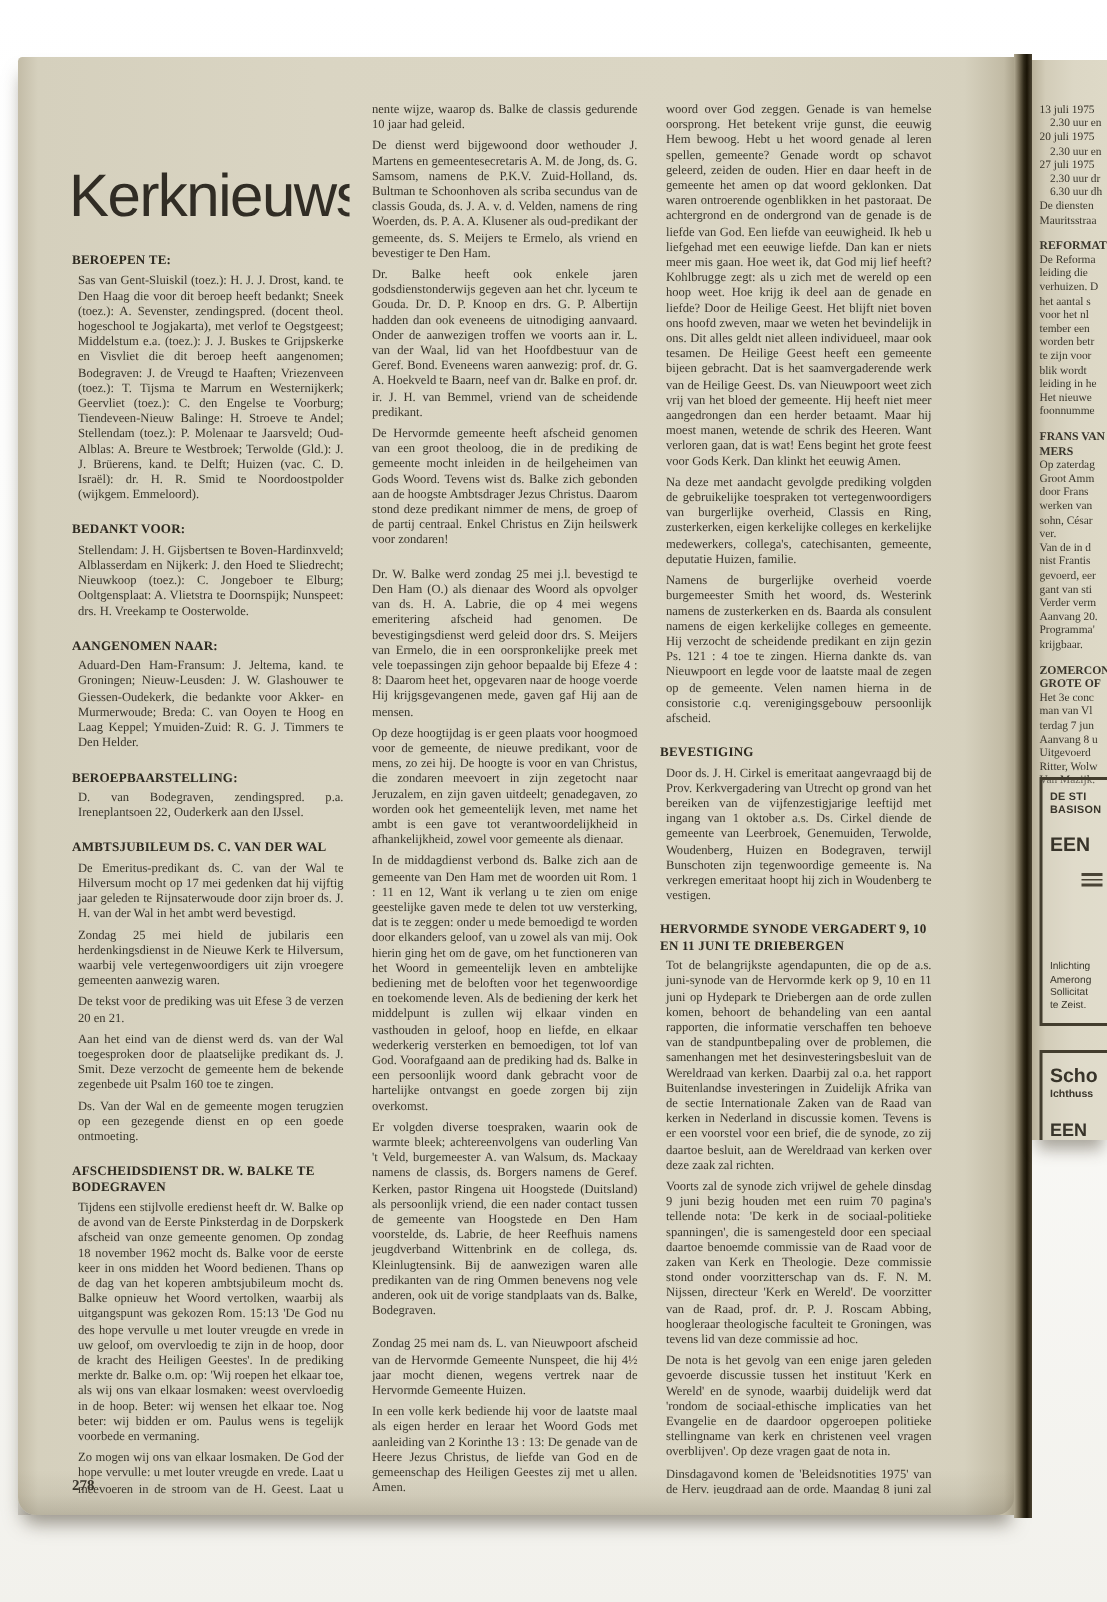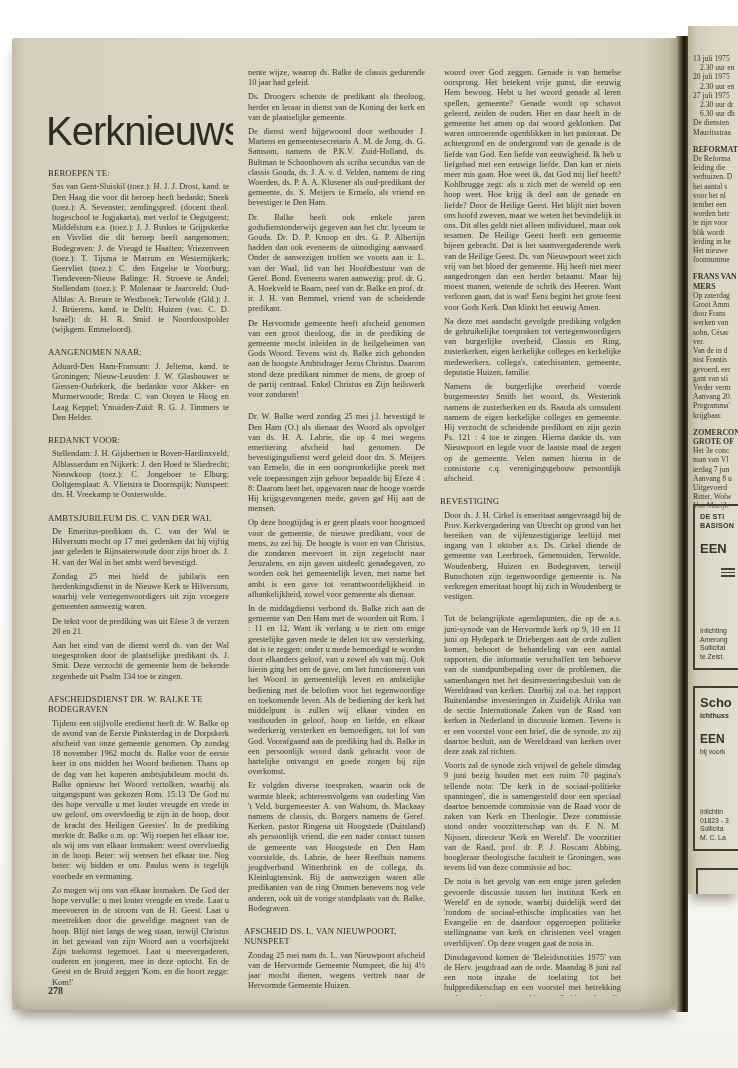--- a/index.html
+++ b/index.html
@@ -15,34 +15,34 @@
     background:linear-gradient(90deg,#c3bca7 0%,#d5d0bd 2%,#dad5c3 30%,#dbd6c4 70%,#d6d1be 95%,#c2bba5 99%,#aaa28b 100%);
     box-shadow:0 9px 12px -3px rgba(70,62,45,0.5); }
   .page-left::after { content:""; position:absolute; left:0; right:0; bottom:0; height:30px;
     border-radius:0 0 12px 0; pointer-events:none;
     background:linear-gradient(180deg, rgba(0,0,0,0) 0%, rgba(92,82,60,0.08) 55%, rgba(70,61,42,0.2) 100%); }
 
   .gutter { position:absolute; left:676px; top:36px; width:12px; height:976px;
     background:linear-gradient(90deg,#b3ab94 0%,#6e654f 30%,#2e2818 55%,#191306 72%,#4c4433 100%); }
 
   
-  .page-right { position:absolute; left:688px; top:26px; width:50px; height:868px;
+  .page-right { position:absolute; left:688px; top:40px; width:50px; height:720px;
     background:linear-gradient(90deg,#b9b19a 0%,#d2ccb8 18%,#dcd7c5 55%,#ded9c7 100%);
     box-shadow:0 9px 10px -3px rgba(70,62,45,0.45); overflow:hidden; }
 
   
   .content { position:absolute; left:36px; top:26px; width:577px; height:932px;
     display:flex; gap:11px; overflow:hidden; }
   .col { flex:1 1 0; min-width:0; overflow:hidden; color:#38342a;
     font-size:8.4px; line-height:10.2px; text-align:justify; }
   .masthead { font-family:"Liberation Sans", sans-serif; font-size:40px; line-height:42px;
     letter-spacing:-1px; color:#312d25; margin:46px 0 16px -2px; }
   .sec { margin-top:12px; }
   .colsections > .sec:first-child { margin-top:0; }
-  .sec-heading { font-weight:400; font-size:8.7px; line-height:10.4px; letter-spacing:0.15px;
+  .sec-heading { font-weight:700; font-size:8.7px; line-height:10.4px; letter-spacing:0.15px;
     text-align:left; color:#2e2a20; }
   .para { margin:4px; }
   .pagenum { position:absolute; left:36px; bottom:14px; font-weight:700; font-size:10px; color:#38342a; }
 
   
   .rp-text { position:absolute; left:5px; top:28px; width:96px; color:#38342a;
     font-size:7.6px; line-height:9.2px; white-space:nowrap; }
   .rp-line.indent { padding-left:7px; }
   .rp-heading { font-weight:700; margin-top:8px; font-size:7.8px; }
   .rp-heading.h2 { margin-top:0; }
@@ -72,68 +72,72 @@
   <div class="page-left">
     <div class="content">
       <div class="col">
         <div class="masthead">Kerknieuws</div>
         <div class="colsections">
             <div class="sec">
               <div class="sec-heading">BEROEPEN TE:</div>
               <p class="para">Sas van Gent-Sluiskil (toez.): H. J. J. Drost, kand. te Den Haag die voor dit beroep heeft bedankt; Sneek (toez.): A. Sevenster, zendingspred. (docent theol. hogeschool te Jogjakarta), met verlof te Oegstgeest; Middelstum e.a. (toez.): J. J. Buskes te Grijpskerke en Visvliet die dit beroep heeft aangenomen; Bodegraven: J. de Vreugd te Haaften; Vriezenveen (toez.): T. Tijsma te Marrum en Westernijkerk; Geervliet (toez.): C. den Engelse te Voorburg; Tiendeveen-Nieuw Balinge: H. Stroeve te Andel; Stellendam (toez.): P. Molenaar te Jaarsveld; Oud-Alblas: A. Breure te Westbroek; Terwolde (Gld.): J. J. Brüerens, kand. te Delft; Huizen (vac. C. D. Israël): dr. H. R. Smid te Noordoostpolder (wijkgem. Emmeloord).</p>
             </div>
             <div class="sec">
+              <div class="sec-heading">BEDANKT VOOR:</div>
+              <p class="para">Stellendam: J. H. Gijsbertsen te Boven-Hardinxveld; Alblasserdam en Nijkerk: J. den Hoed te Sliedrecht; Nieuwkoop (toez.): C. Jongeboer te Elburg; Ooltgensplaat: A. Vlietstra te Doornspijk; Nunspeet: drs. H. Vreekamp te Oosterwolde.</p>
+            </div>
+            <div class="sec">
               <div class="sec-heading">AANGENOMEN NAAR:</div>
               <p class="para">Aduard-Den Ham-Fransum: J. Jeltema, kand. te Groningen; Nieuw-Leusden: J. W. Glashouwer te Giessen-Oudekerk, die bedankte voor Akker- en Murmerwoude; Breda: C. van Ooyen te Hoog en Laag Keppel; Ymuiden-Zuid: R. G. J. Timmers te Den Helder.</p>
             </div>
             <div class="sec">
-              <div class="sec-heading">BEDANKT VOOR:</div>
-              <p class="para">Stellendam: J. H. Gijsbertsen te Boven-Hardinxveld; Alblasserdam en Nijkerk: J. den Hoed te Sliedrecht; Nieuwkoop (toez.): C. Jongeboer te Elburg; Ooltgensplaat: A. Vlietstra te Doornspijk; Nunspeet: drs. H. Vreekamp te Oosterwolde.</p>
+              <div class="sec-heading">BEROEPBAARSTELLING:</div>
+              <p class="para">D. van Bodegraven, zendingspred. p.a. Ireneplantsoen 22, Ouderkerk aan den IJssel.</p>
             </div>
             <div class="sec">
               <div class="sec-heading">AMBTSJUBILEUM DS. C. VAN DER WAL</div>
               <p class="para">De Emeritus-predikant ds. C. van der Wal te Hilversum mocht op 17 mei gedenken dat hij vijftig jaar geleden te Rijnsaterwoude door zijn broer ds. J. H. van der Wal in het ambt werd bevestigd.</p>
               <p class="para">Zondag 25 mei hield de jubilaris een herdenkingsdienst in de Nieuwe Kerk te Hilversum, waarbij vele vertegenwoordigers uit zijn vroegere gemeenten aanwezig waren.</p>
               <p class="para">De tekst voor de prediking was uit Efese 3 de verzen 20 en 21.</p>
-              <p class="para">Aan het eind van de dienst werd ds. van der Wal toegesproken door de plaatselijke predikant ds. J. Smit. Deze verzocht de gemeente hem de bekende zegenbede uit Psalm 134 toe te zingen.</p>
+              <p class="para">Aan het eind van de dienst werd ds. van der Wal toegesproken door de plaatselijke predikant ds. J. Smit. Deze verzocht de gemeente hem de bekende zegenbede uit Psalm 160 toe te zingen.</p>
+              <p class="para">Ds. Van der Wal en de gemeente mogen terugzien op een gezegende dienst en op een goede ontmoeting.</p>
             </div>
             <div class="sec">
               <div class="sec-heading">AFSCHEIDSDIENST DR. W. BALKE TE BODEGRAVEN</div>
               <p class="para">Tijdens een stijlvolle eredienst heeft dr. W. Balke op de avond van de Eerste Pinksterdag in de Dorpskerk afscheid van onze gemeente genomen. Op zondag 18 november 1962 mocht ds. Balke voor de eerste keer in ons midden het Woord bedienen. Thans op de dag van het koperen ambtsjubileum mocht ds. Balke opnieuw het Woord vertolken, waarbij als uitgangspunt was gekozen Rom. 15:13 'De God nu des hope vervulle u met louter vreugde en vrede in uw geloof, om overvloedig te zijn in de hoop, door de kracht des Heiligen Geestes'. In de prediking merkte dr. Balke o.m. op: 'Wij roepen het elkaar toe, als wij ons van elkaar losmaken: weest overvloedig in de hoop. Beter: wij wensen het elkaar toe. Nog beter: wij bidden er om. Paulus wens is tegelijk voorbede en vermaning.</p>
               <p class="para">Zo mogen wij ons van elkaar losmaken. De God der hope vervulle: u met louter vreugde en vrede. Laat u meevoeren in de stroom van de H. Geest. Laat u meetrekken door die geweldige magneet van de hoop. Blijf niet langs de weg staan, terwijl Christus in het gewaad van zijn Woord aan u voorbijtrekt Zijn toekomst tegemoet. Laat u meevergaderen, ouderen en jongeren, mee in deze optocht. En de Geest en de Bruid zeggen 'Kom, en die hoort zegge: Kom!'</p>
             </div>
           </div>
       </div>
       <div class="col colsections">
           <p class="para">nente wijze, waarop ds. Balke de classis gedurende 10 jaar had geleid.</p>
-          <p class="para">Ds. Droogers schetste de predikant als theoloog, herder en leraar in dienst van de Koning der kerk en van de plaatselijke gemeente.</p>
           <p class="para">De dienst werd bijgewoond door wethouder J. Martens en gemeentesecretaris A. M. de Jong, ds. G. Samsom, namens de P.K.V. Zuid-Holland, ds. Bultman te Schoonhoven als scriba secundus van de classis Gouda, ds. J. A. v. d. Velden, namens de ring Woerden, ds. P. A. A. Klusener als oud-predikant der gemeente, ds. S. Meijers te Ermelo, als vriend en bevestiger te Den Ham.</p>
           <p class="para">Dr. Balke heeft ook enkele jaren godsdienstonderwijs gegeven aan het chr. lyceum te Gouda. Dr. D. P. Knoop en drs. G. P. Albertijn hadden dan ook eveneens de uitnodiging aanvaard. Onder de aanwezigen troffen we voorts aan ir. L. van der Waal, lid van het Hoofdbestuur van de Geref. Bond. Eveneens waren aanwezig: prof. dr. G. A. Hoekveld te Baarn, neef van dr. Balke en prof. dr. ir. J. H. van Bemmel, vriend van de scheidende predikant.</p>
           <p class="para">De Hervormde gemeente heeft afscheid genomen van een groot theoloog, die in de prediking de gemeente mocht inleiden in de heilgeheimen van Gods Woord. Tevens wist ds. Balke zich gebonden aan de hoogste Ambtsdrager Jezus Christus. Daarom stond deze predikant nimmer de mens, de groep of de partij centraal. Enkel Christus en Zijn heilswerk voor zondaren!</p>
           <div class="sec">
             <p class="para">Dr. W. Balke werd zondag 25 mei j.l. bevestigd te Den Ham (O.) als dienaar des Woord als opvolger van ds. H. A. Labrie, die op 4 mei wegens emeritering afscheid had genomen. De bevestigingsdienst werd geleid door drs. S. Meijers van Ermelo, die in een oorspronkelijke preek met vele toepassingen zijn gehoor bepaalde bij Efeze 4 : 8: Daarom heet het, opgevaren naar de hooge voerde Hij krijgsgevangenen mede, gaven gaf Hij aan de mensen.</p>
             <p class="para">Op deze hoogtijdag is er geen plaats voor hoogmoed voor de gemeente, de nieuwe predikant, voor de mens, zo zei hij. De hoogte is voor en van Christus, die zondaren meevoert in zijn zegetocht naar Jeruzalem, en zijn gaven uitdeelt; genadegaven, zo worden ook het gemeentelijk leven, met name het ambt is een gave tot verantwoordelijkheid in afhankelijkheid, zowel voor gemeente als dienaar.</p>
             <p class="para">In de middagdienst verbond ds. Balke zich aan de gemeente van Den Ham met de woorden uit Rom. 1 : 11 en 12, Want ik verlang u te zien om enige geestelijke gaven mede te delen tot uw versterking, dat is te zeggen: onder u mede bemoedigd te worden door elkanders geloof, van u zowel als van mij. Ook hierin ging het om de gave, om het functioneren van het Woord in gemeentelijk leven en ambtelijke bediening met de beloften voor het tegenwoordige en toekomende leven. Als de bediening der kerk het middelpunt is zullen wij elkaar vinden en vasthouden in geloof, hoop en liefde, en elkaar wederkerig versterken en bemoedigen, tot lof van God. Voorafgaand aan de prediking had ds. Balke in een persoonlijk woord dank gebracht voor de hartelijke ontvangst en goede zorgen bij zijn overkomst.</p>
             <p class="para">Er volgden diverse toespraken, waarin ook de warmte bleek; achtereenvolgens van ouderling Van 't Veld, burgemeester A. van Walsum, ds. Mackaay namens de classis, ds. Borgers namens de Geref. Kerken, pastor Ringena uit Hoogstede (Duitsland) als persoonlijk vriend, die een nader contact tussen de gemeente van Hoogstede en Den Ham voorstelde, ds. Labrie, de heer Reefhuis namens jeugdverband Wittenbrink en de collega, ds. Kleinlugtensink. Bij de aanwezigen waren alle predikanten van de ring Ommen benevens nog vele anderen, ook uit de vorige standplaats van ds. Balke, Bodegraven.</p>
           </div>
           <div class="sec">
-            <div class="sec-heading">AFSCHEID DS. L. VAN NIEUWPOORT, NUNSPEET</div>
             <p class="para">Zondag 25 mei nam ds. L. van Nieuwpoort afscheid van de Hervormde Gemeente Nunspeet, die hij 4½ jaar mocht dienen, wegens vertrek naar de Hervormde Gemeente Huizen.</p>
             <p class="para">In een volle kerk bediende hij voor de laatste maal als eigen herder en leraar het Woord Gods met aanleiding van 2 Korinthe 13 : 13: De genade van de Heere Jezus Christus, de liefde van God en de gemeenschap des Heiligen Geestes zij met u allen. Amen.</p>
           </div>
         </div>
       <div class="col colsections">
           <p class="para">woord over God zeggen. Genade is van hemelse oorsprong. Het betekent vrije gunst, die eeuwig Hem bewoog. Hebt u het woord genade al leren spellen, gemeente? Genade wordt op schavot geleerd, zeiden de ouden. Hier en daar heeft in de gemeente het amen op dat woord geklonken. Dat waren ontroerende ogenblikken in het pastoraat. De achtergrond en de ondergrond van de genade is de liefde van God. Een liefde van eeuwigheid. Ik heb u liefgehad met een eeuwige liefde. Dan kan er niets meer mis gaan. Hoe weet ik, dat God mij lief heeft? Kohlbrugge zegt: als u zich met de wereld op een hoop weet. Hoe krijg ik deel aan de genade en liefde? Door de Heilige Geest. Het blijft niet boven ons hoofd zweven, maar we weten het bevindelijk in ons. Dit alles geldt niet alleen individueel, maar ook tesamen. De Heilige Geest heeft een gemeente bijeen gebracht. Dat is het saamvergaderende werk van de Heilige Geest. Ds. van Nieuwpoort weet zich vrij van het bloed der gemeente. Hij heeft niet meer aangedrongen dan een herder betaamt. Maar hij moest manen, wetende de schrik des Heeren. Want verloren gaan, dat is wat! Eens begint het grote feest voor Gods Kerk. Dan klinkt het eeuwig Amen.</p>
           <p class="para">Na deze met aandacht gevolgde prediking volgden de gebruikelijke toespraken tot vertegenwoordigers van burgerlijke overheid, Classis en Ring, zusterkerken, eigen kerkelijke colleges en kerkelijke medewerkers, collega's, catechisanten, gemeente, deputatie Huizen, familie.</p>
           <p class="para">Namens de burgerlijke overheid voerde burgemeester Smith het woord, ds. Westerink namens de zusterkerken en ds. Baarda als consulent namens de eigen kerkelijke colleges en gemeente. Hij verzocht de scheidende predikant en zijn gezin Ps. 121 : 4 toe te zingen. Hierna dankte ds. van Nieuwpoort en legde voor de laatste maal de zegen op de gemeente. Velen namen hierna in de consistorie c.q. verenigingsgebouw persoonlijk afscheid.</p>
           <div class="sec">
             <div class="sec-heading">BEVESTIGING</div>
             <p class="para">Door ds. J. H. Cirkel is emeritaat aangevraagd bij de Prov. Kerkvergadering van Utrecht op grond van het bereiken van de vijfenzestigjarige leeftijd met ingang van 1 oktober a.s. Ds. Cirkel diende de gemeente van Leerbroek, Genemuiden, Terwolde, Woudenberg, Huizen en Bodegraven, terwijl Bunschoten zijn tegenwoordige gemeente is. Na verkregen emeritaat hoopt hij zich in Woudenberg te vestigen.</p>
           </div>
           <div class="sec">
+            <div class="sec-heading">HERVORMDE SYNODE VERGADERT 9, 10 EN 11 JUNI TE DRIEBERGEN</div>
             <p class="para">Tot de belangrijkste agendapunten, die op de a.s. juni-synode van de Hervormde kerk op 9, 10 en 11 juni op Hydepark te Driebergen aan de orde zullen komen, behoort de behandeling van een aantal rapporten, die informatie verschaffen ten behoeve van de standpuntbepaling over de problemen, die samenhangen met het desinvesteringsbesluit van de Wereldraad van kerken. Daarbij zal o.a. het rapport Buitenlandse investeringen in Zuidelijk Afrika van de sectie Internationale Zaken van de Raad van kerken in Nederland in discussie komen. Tevens is er een voorstel voor een brief, die de synode, zo zij daartoe besluit, aan de Wereldraad van kerken over deze zaak zal richten.</p>
             <p class="para">Voorts zal de synode zich vrijwel de gehele dinsdag 9 juni bezig houden met een ruim 70 pagina's tellende nota: 'De kerk in de sociaal-politieke spanningen', die is samengesteld door een speciaal daartoe benoemde commissie van de Raad voor de zaken van Kerk en Theologie. Deze commissie stond onder voorzitterschap van ds. F. N. M. Nijssen, directeur 'Kerk en Wereld'. De voorzitter van de Raad, prof. dr. P. J. Roscam Abbing, hoogleraar theologische faculteit te Groningen, was tevens lid van deze commissie ad hoc.</p>
             <p class="para">De nota is het gevolg van een enige jaren geleden gevoerde discussie tussen het instituut 'Kerk en Wereld' en de synode, waarbij duidelijk werd dat 'rondom de sociaal-ethische implicaties van het Evangelie en de daardoor opgeroepen politieke stellingname van kerk en christenen veel vragen overblijven'. Op deze vragen gaat de nota in.</p>
             <p class="para">Dinsdagavond komen de 'Beleidsnotities 1975' van de Herv. jeugdraad aan de orde. Maandag 8 juni zal een nota inzake de toelating tot het hulppredikerschap en een voorstel met betrekking tot het verlenen van preekbevoegdheid aan hen, die het hulppredikersonderzoek met goed gevolg hebben doorstaan, in behandeling komen.</p>
           </div>
         </div>
     </div>
     <div class="pagenum">278</div>
   </div>
 

